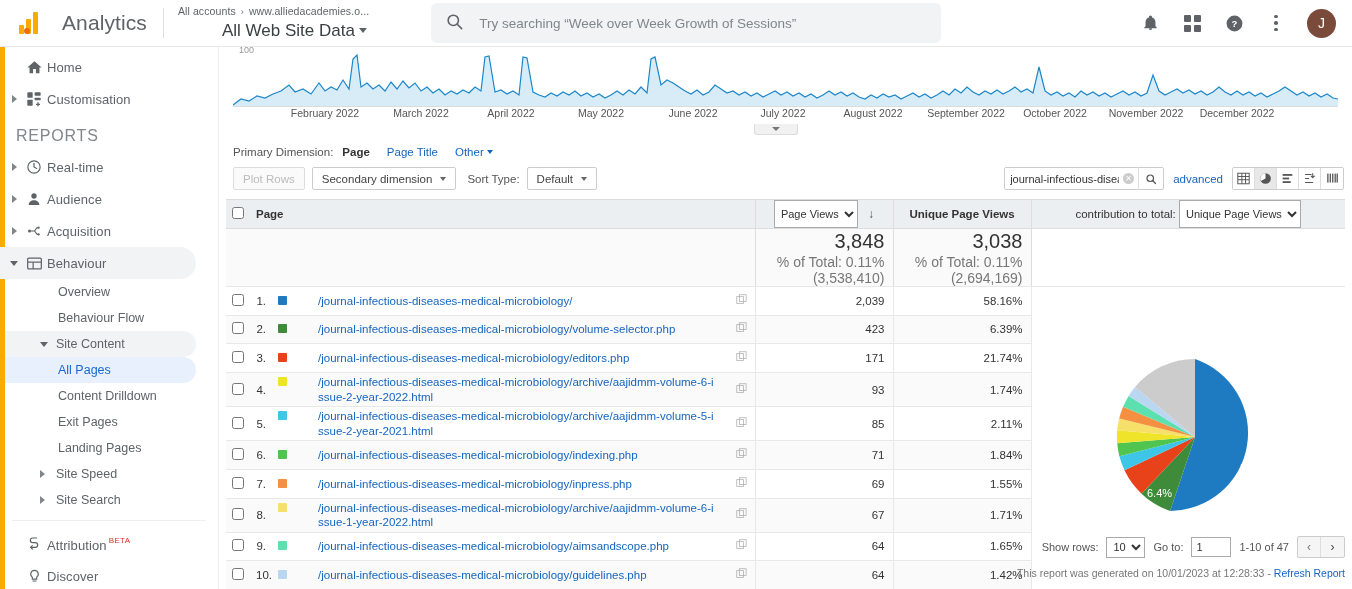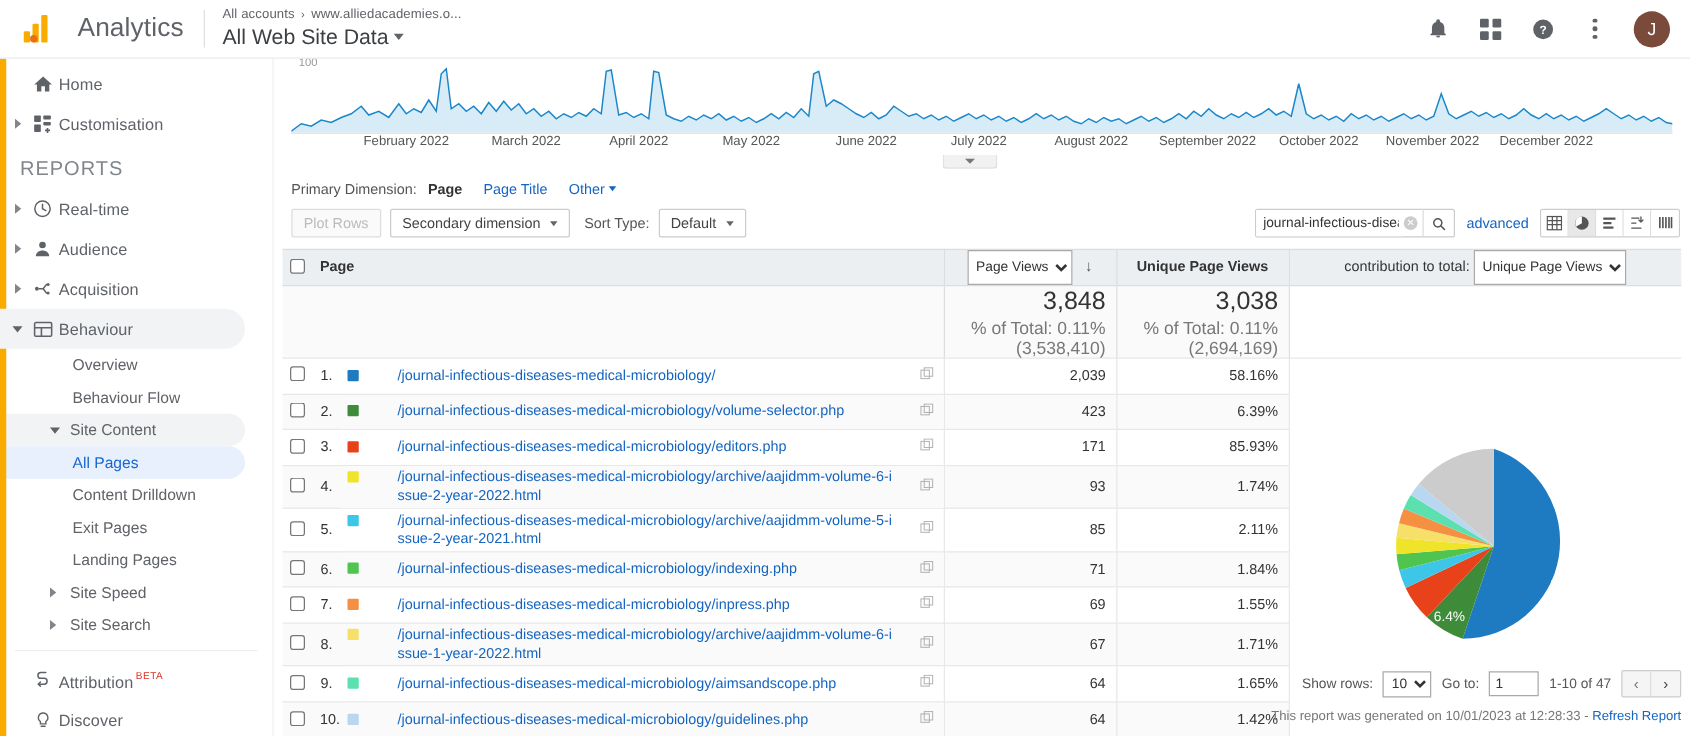--- a/index.html
+++ b/index.html
@@ -31,21 +31,21 @@
   .lb3 { height: 22px; }
   .logo-dot { width: 6px; height: 6px; border-radius: 50%; background: #e8710a; position: relative; top: 8px; left: -14px; }
   .brand {
     font-size: 21px; color: #5f6368; letter-spacing: 0.1px;
     padding-right: 16px; font-weight: 400;
   }
   .brand-divider { width: 1px; height: 30px; background: #e0e0e0; margin-right: 14px; }
   .acct-block { line-height: 1.25; }
   .acct-crumb { font-size: 10.5px; color: #5f6368; letter-spacing: .1px; white-space: nowrap; }
   .acct-crumb .sep { padding: 0 2px; font-size: 9px; }
-  .acct-view { font-size: 17px; color: #3c4043; margin-top: 1px; white-space: nowrap; }
+  .acct-view { font-size: 17px; color: #3c4043; margin-top: 1px; white-space: nowrap; margin-left: 44px; }
   .caret-dn {
     display: inline-block; width: 0; height: 0; margin-left: 4px;
     border-left: 4px solid transparent; border-right: 4px solid transparent;
     border-top: 5px solid #5f6368; vertical-align: 3px;
   }
   .search-wrap {
     margin-left: 62px;
     width: 510px; height: 40px;
     background: #f1f3f4; border-radius: 6px;
     display: flex; align-items: center; padding: 0 14px;
@@ -320,20 +320,29 @@
   <div class="brand-divider"></div>
   <div class="acct-block">
     <div class="acct-crumb">
       <span>All accounts</span>
       <span class="sep">›</span>
       <span>www.alliedacademies.o...</span>
     </div>
     <div class="acct-view">
       <span>All Web Site Data</span><span class="caret-dn"></span>
     </div>
+  </div>
+  <div class="search-wrap">
+    <span>
+      <svg width="19" height="19" viewBox="0 0 24 24" fill="none" stroke="#5f6368" stroke-width="2">
+        <circle cx="10.5" cy="10.5" r="6.5"></circle>
+          <line x1="15.5" y1="15.5" x2="21" y2="21" stroke-linecap="round"></line>
+      </svg>
+    </span>
+    <input class="search-input" placeholder="Try searching “Week over Week Growth of Sessions”" style="">
   </div>
   <div class="top-right">
     <span class="ticon">
       <svg width="17" height="18" viewBox="0 0 24 24" fill="#5f6368">
         <path d="M12 22a2.2 2.2 0 0 0 2.2-2.2H9.8A2.2 2.2 0 0 0 12 22zm7-5.3V11c0-3.3-1.8-6-4.8-6.7v-.7a2.2 2.2 0 1 0-4.4 0v.7C6.8 5 5 7.7 5 11v5.7L3.2 18.5v.9h17.6v-.9L19 16.7z"></path>
       </svg>
     </span>
     <span class="ticon">
       <span class="grid-icon">
           <i></i>
@@ -741,21 +750,21 @@
             <span class="pg-link">/journal-infectious-diseases-medical-microbiology/editors.php</span>
           </div>
           <span class="ext-icon">
             <svg width="12" height="12" viewBox="0 0 16 16" fill="none" stroke="#777" stroke-width="1.1">
                 <rect x="1" y="3.5" width="9" height="9"></rect>
                 <rect x="4.5" y="1" width="9" height="9"></rect>
               </svg>
           </span>
         </td>
         <td class="cell-num">171</td>
-        <td class="cell-pct">85.93%</td>
+        <td class="cell-pct">21.74%</td>
       </tr>
 
       <tr class="drow tall odd">
         <td class="cell-chk"><input type="checkbox" style=""></td>
         <td class="cell-idx">4.</td>
         <td class="cell-page">
           <div class="pg-flex">
             <span class="swatch" style="background:#efe42a"></span>
             <span class="pg-link">/journal-infectious-diseases-medical-microbiology/archive/aajidmm-volume-6-issue-2-year-2022.html</span>
           </div>

